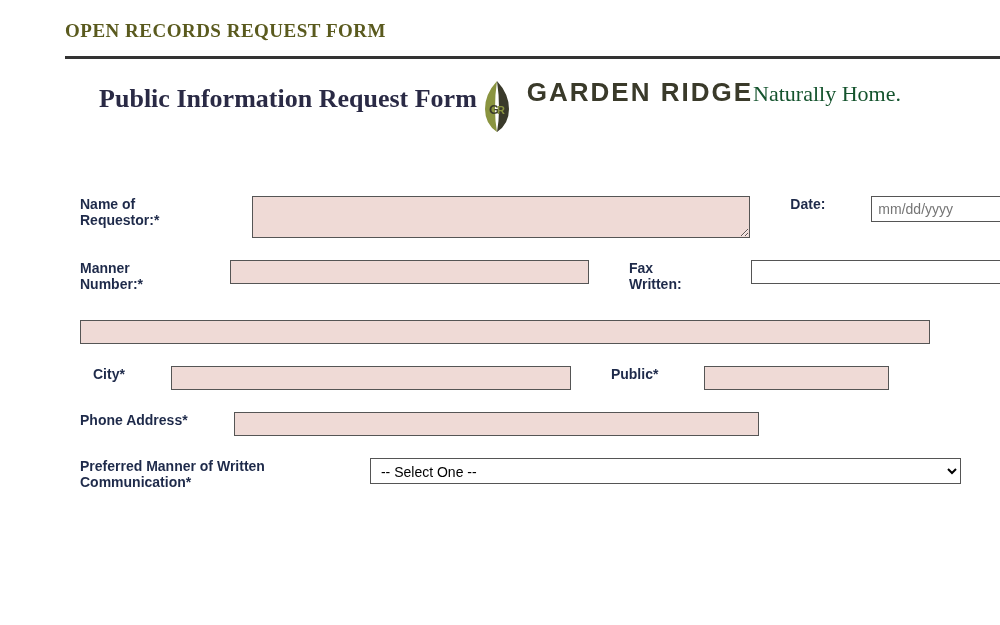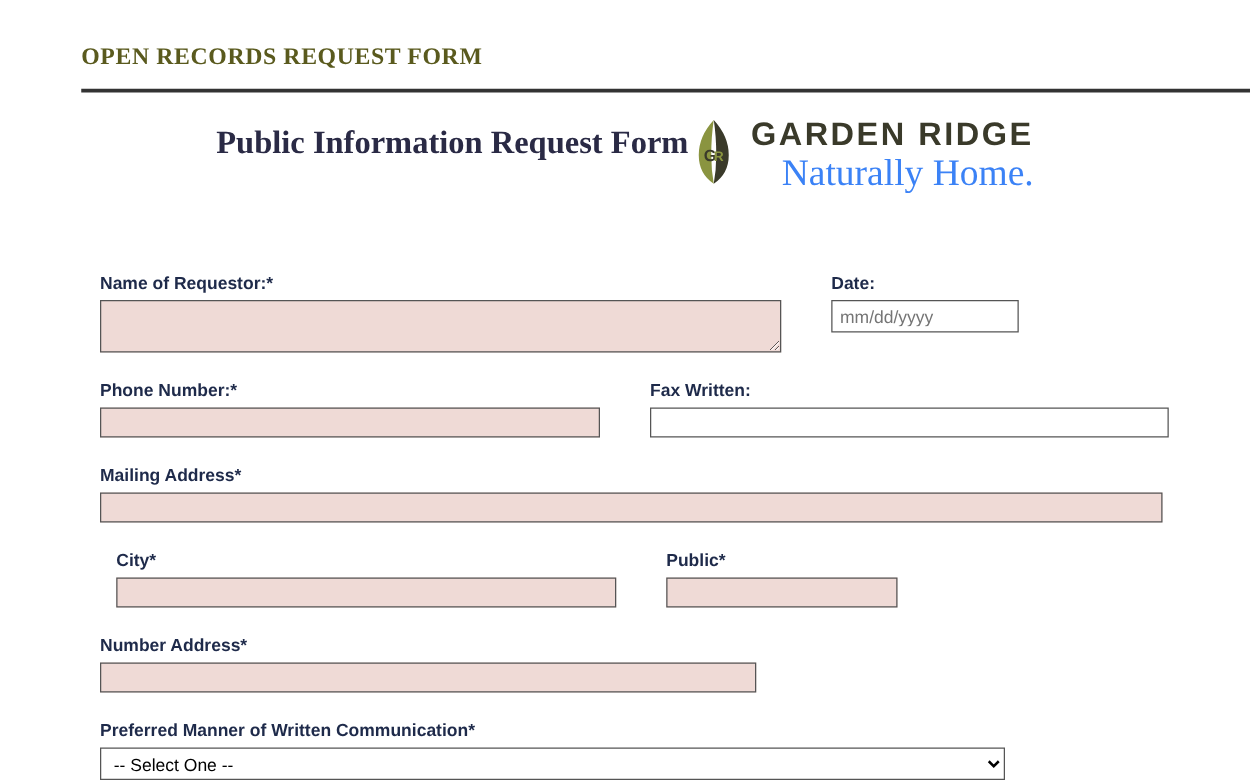--- a/index.html
+++ b/index.html
@@ -8,21 +8,21 @@
       padding: 0;
     }
     body {
       font-family: Georgia, 'Times New Roman', serif;
       background: #ffffff;
       width: 1000px;
       height: 625px;
       overflow: hidden;
     }
     .container {
-      padding: 35px 65px 0 65px;
+      padding: 20px 65px 0 65px;
     }
     .page-title {
       color: #5a5a1e;
       font-size: 19px;
       font-weight: bold;
       letter-spacing: 0.5px;
       margin-bottom: 14px;
     }
     .divider {
       border: none;
@@ -51,48 +51,49 @@
       width: 40px;
       height: 55px;
       position: relative;
     }
     .logo-mark svg {
       width: 100%;
       height: 100%;
     }
     .logo-text-block {
       display: flex;
-      flex-direction: column;
+      flex-direction: row;
     }
     .logo-name {
       font-family: 'Arial Narrow', Arial, sans-serif;
       font-size: 26px;
       font-weight: 600;
       letter-spacing: 2px;
       color: #3a3a2a;
       line-height: 1;
     }
     .logo-tagline {
       font-family: 'Brush Script MT', cursive;
-      font-size: 30px;
-      color: #3b82f6;
+      font-size: 22px;
+      color: #14532d;
       text-align: right;
       margin-top: 2px;
     }
     .form-body {
       padding-left: 15px;
     }
     .row {
       display: flex;
       gap: 40px;
       margin-bottom: 22px;
     }
     .field {
       display: flex;
-      flex-direction: column;
+      flex-direction: row;
+      gap: 46px;
     }
     .field label {
       font-family: Arial, Helvetica, sans-serif;
       font-size: 14px;
       font-weight: bold;
       color: #1e2a4a;
       margin-bottom: 6px;
     }
     .field input[type="text"],
     .field textarea,
@@ -168,50 +169,49 @@
         <textarea class="w-name" style=""></textarea>
       </div>
       <div class="field">
         <label>Date:</label>
         <input type="text" class="date-input w-date" placeholder="mm/dd/yyyy" style="">
       </div>
     </div>
 
     <div class="row gap-phone-fax">
       <div class="field">
-        <label>Phone Number:*</label>
+        <label>Manner Number:*</label>
         <input type="text" class="required w-phone" style="">
       </div>
       <div class="field">
         <label>Fax Written:</label>
         <input type="text" class="w-fax" style="">
       </div>
     </div>
 
     <div class="row">
       <div class="field">
-        <label>Mailing Address*</label>
         <input type="text" class="required w-mailing" style="">
       </div>
     </div>
 
     <div class="row gap-csz">
       <div class="field">
         <label>City*</label>
         <input type="text" class="required w-city" style="">
       </div>
       <div class="field">
         <label>Public*</label>
         <input type="text" class="required w-state" style="">
       </div>
     </div>
 
     <div class="row">
       <div class="field">
-        <label>Number Address*</label>
+        <label>Phone Address*</label>
         <input type="text" class="required w-email" style="">
       </div>
     </div>
 
     <div class="row">
       <div class="field">
         <label>Preferred Manner of Written Communication*</label>
         <select class="w-select">
           <option>-- Select One --</option>
         </select>

